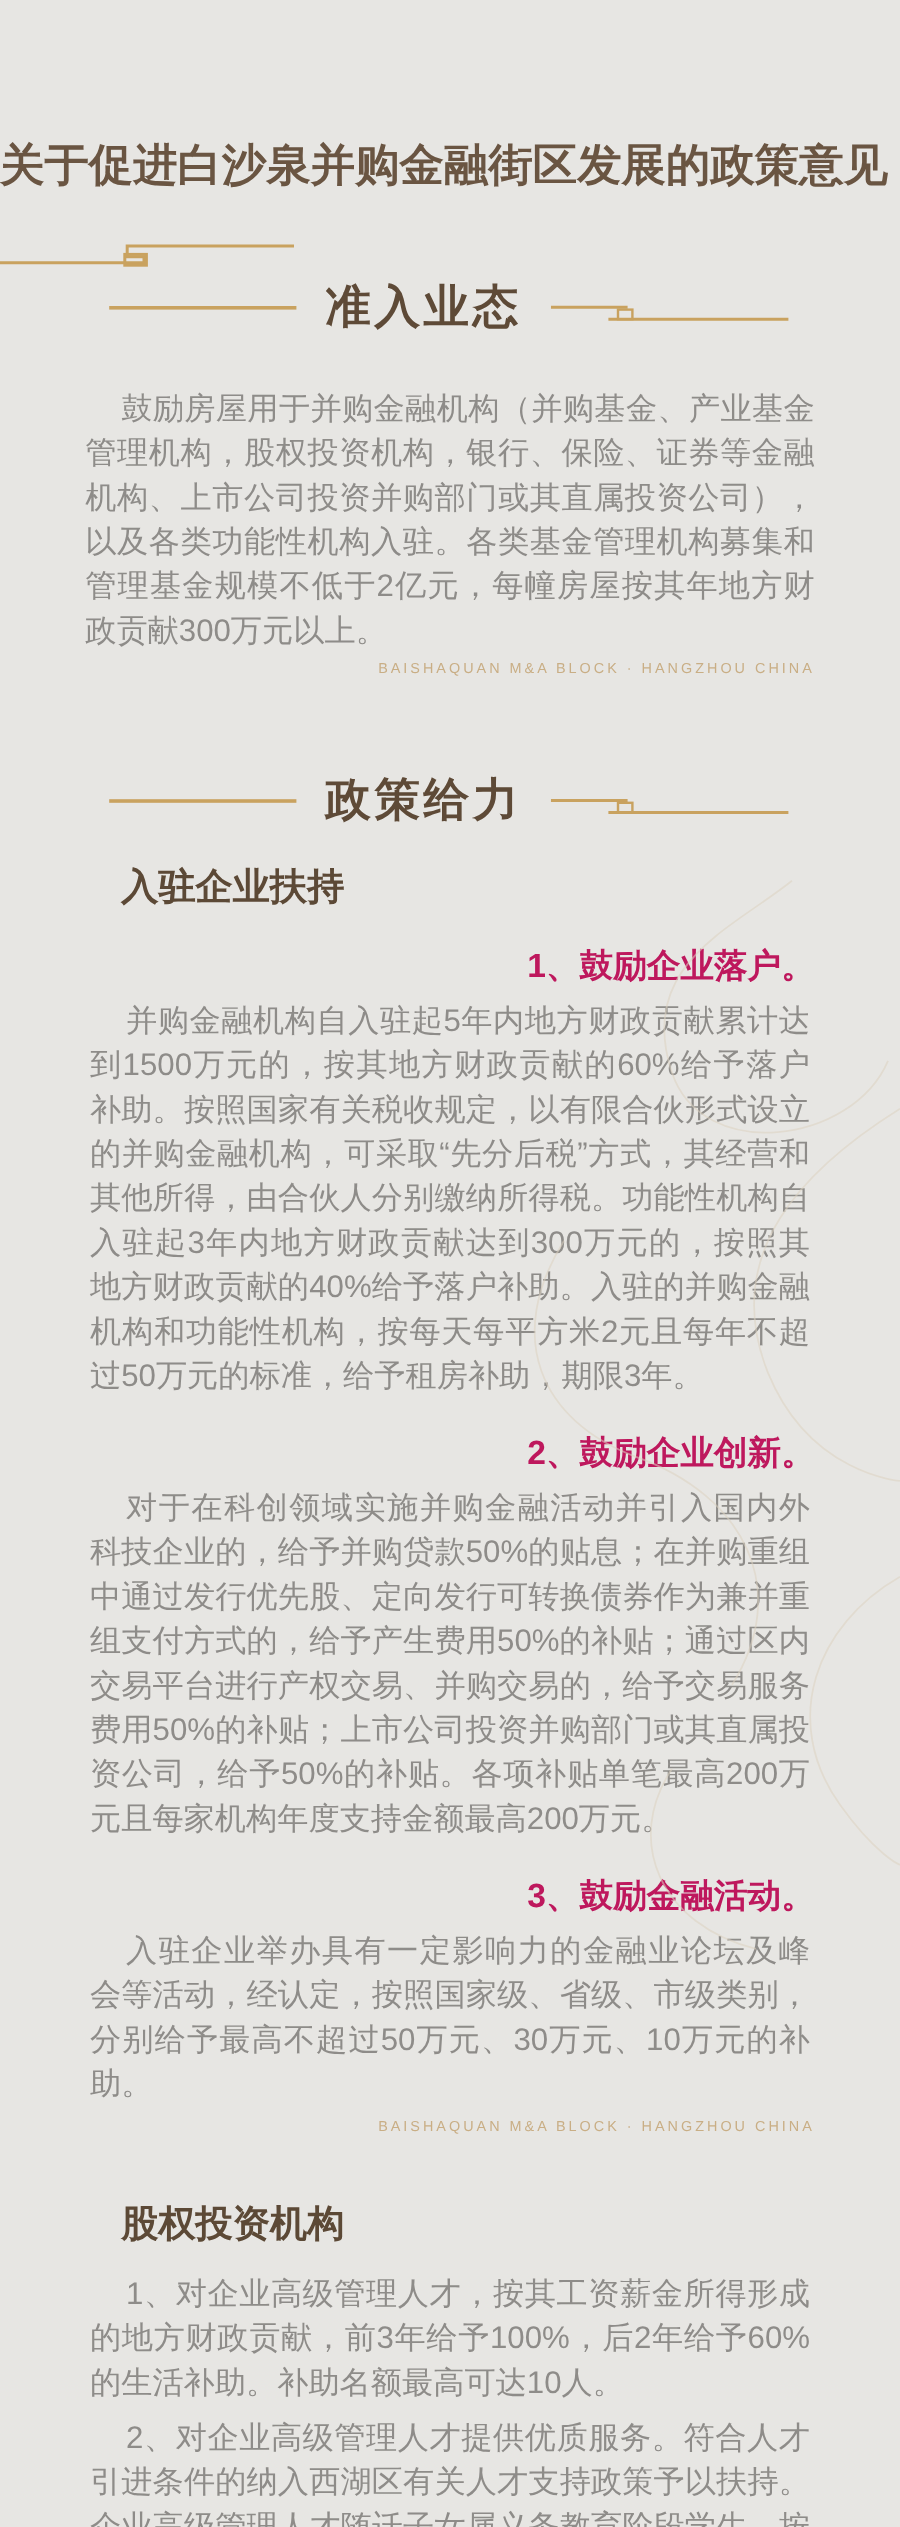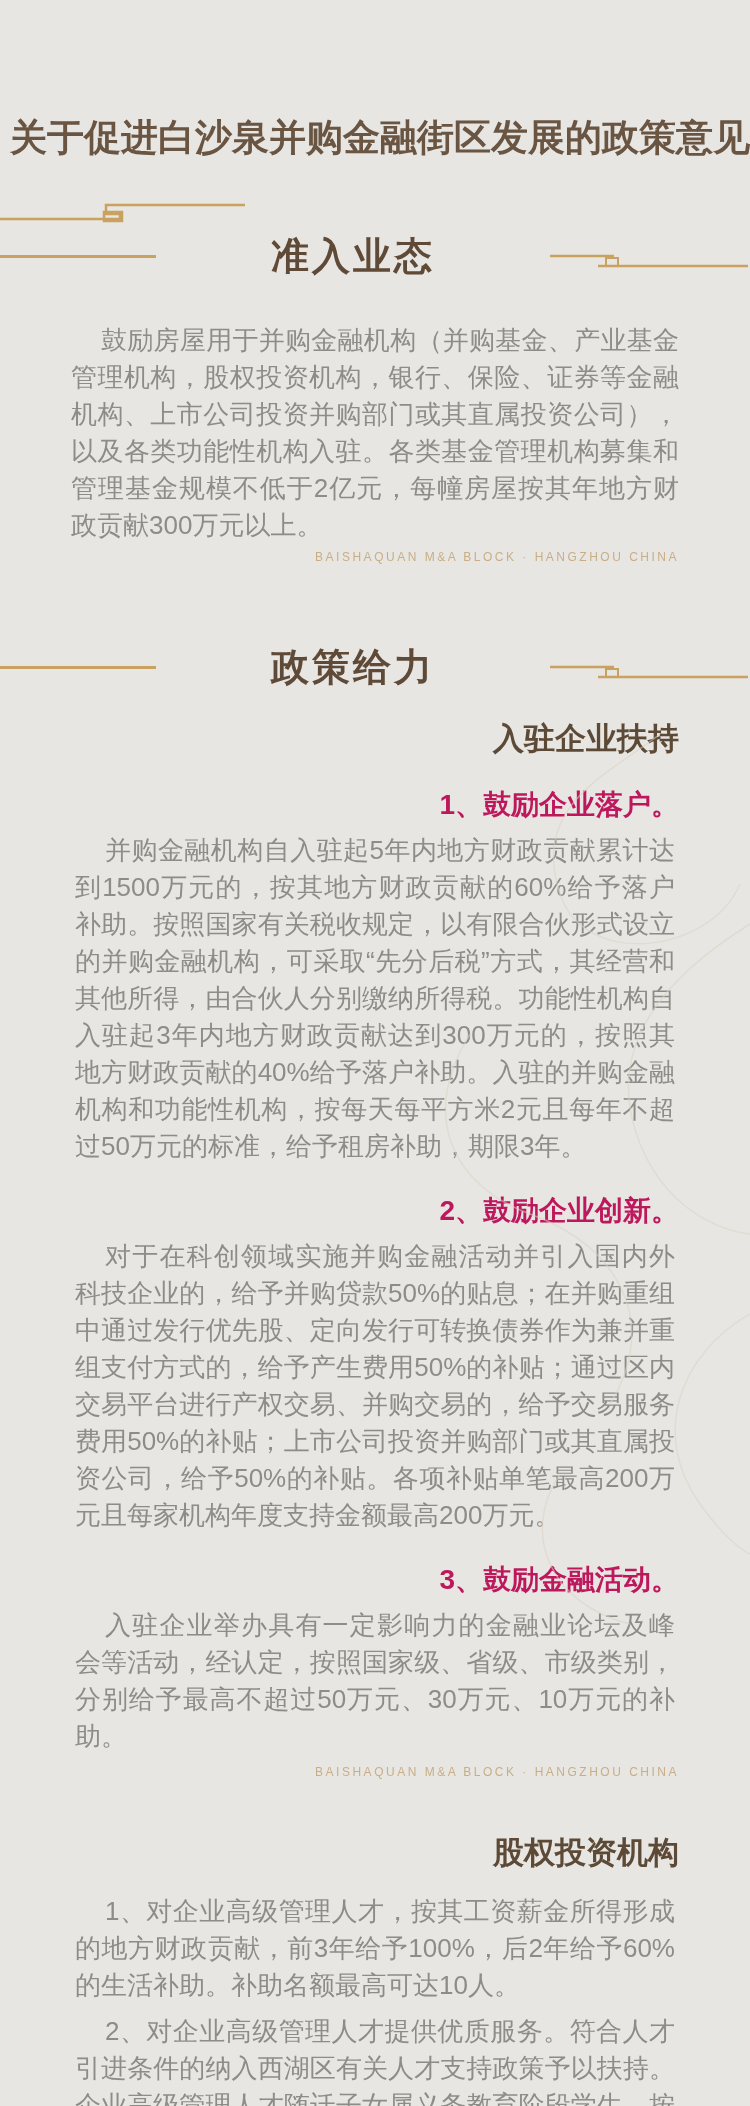--- a/index.html
+++ b/index.html
@@ -13,28 +13,28 @@
   .page{position:relative;width:750px;height:2106px;}
 
   
   .bg-deco{position:absolute;top:600px;right:0;pointer-events:none;opacity:.55;}
 
   
   .top-deco{position:absolute;top:86px;left:0;}
 
   .main-title{
     margin:114px 0 0 0;
-    text-align:right;
+    text-align:left;
     font-size:37px;line-height:48px;
     font-weight:700;color:#6a5542;
     letter-spacing:0px;
   }
 
   .section-header{
-    display:flex;align-items:center;justify-content:space-between;
+    display:flex;align-items:center;justify-content:center;
     margin-top:68px;gap:24px;
   }
   .section-header.second{margin-top:77px;}
   .hline{width:156px;height:3px;background:#c9a25f;}
   .header-text{
     font-size:38px;line-height:52px;font-weight:700;
     color:#5e4a37;letter-spacing:3px;white-space:nowrap;
   }
 
   .body-text{
@@ -46,21 +46,21 @@
   .watermark{
     font-size:12px;letter-spacing:2.5px;color:#c9ae85;
     text-align:right;white-space:nowrap;
   }
   .wm-intro{width:608px;margin:6px auto 0;}
   .content .watermark{margin-top:10px;}
 
   .content{padding:0 71px;}
   .sub-title{
     font-size:31px;line-height:40px;font-weight:700;
-    color:#5c4936;margin:26px 0 0 30px;text-align:right;
+    color:#5c4936;margin:26px 0 0 30px;
   }
   .sub-title.talent{margin-top:54px;}
   .item-label{
     font-size:28px;line-height:36px;font-weight:700;
     color:#be185d;margin:28px 0 0 30px;text-align:right;
   }
   .content .body-text{margin-top:9px;}
   .content .num-para{margin-top:9px;}
   .content .num-para.first{margin-top:20px;}
 </style>

